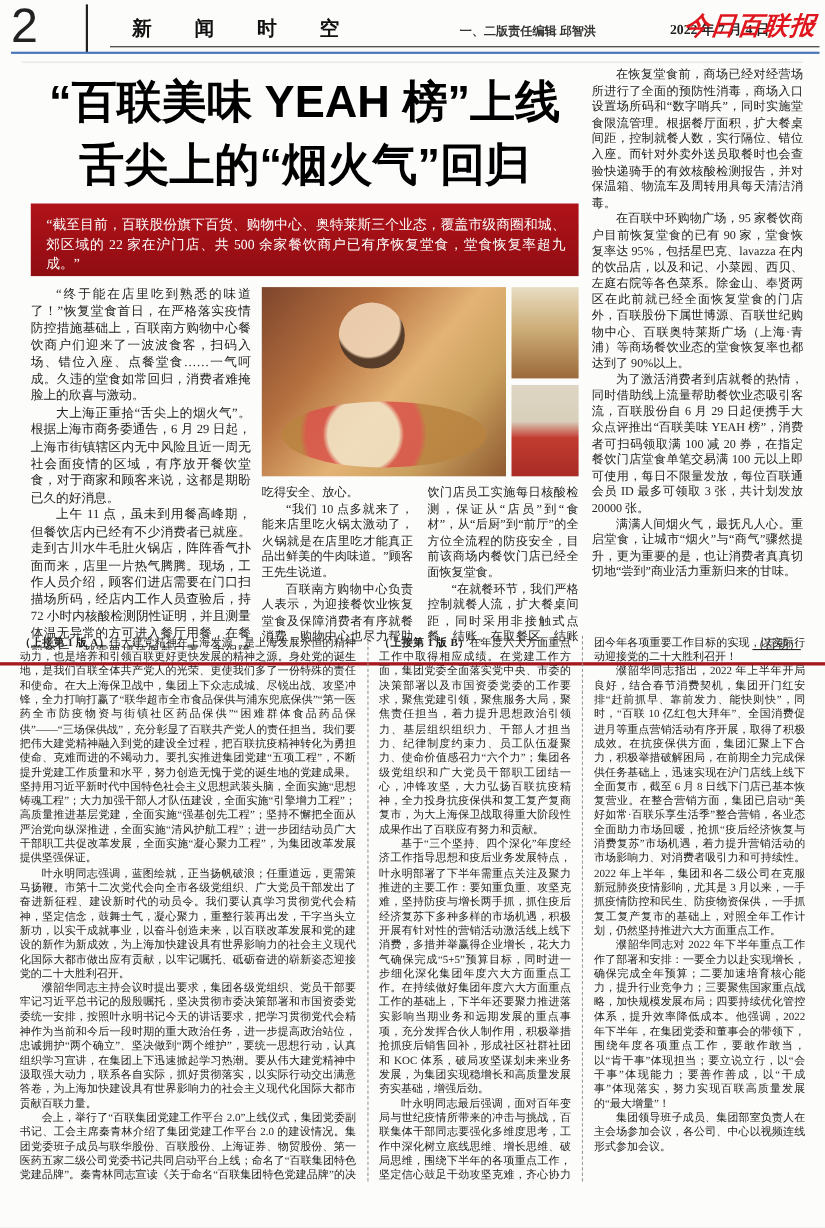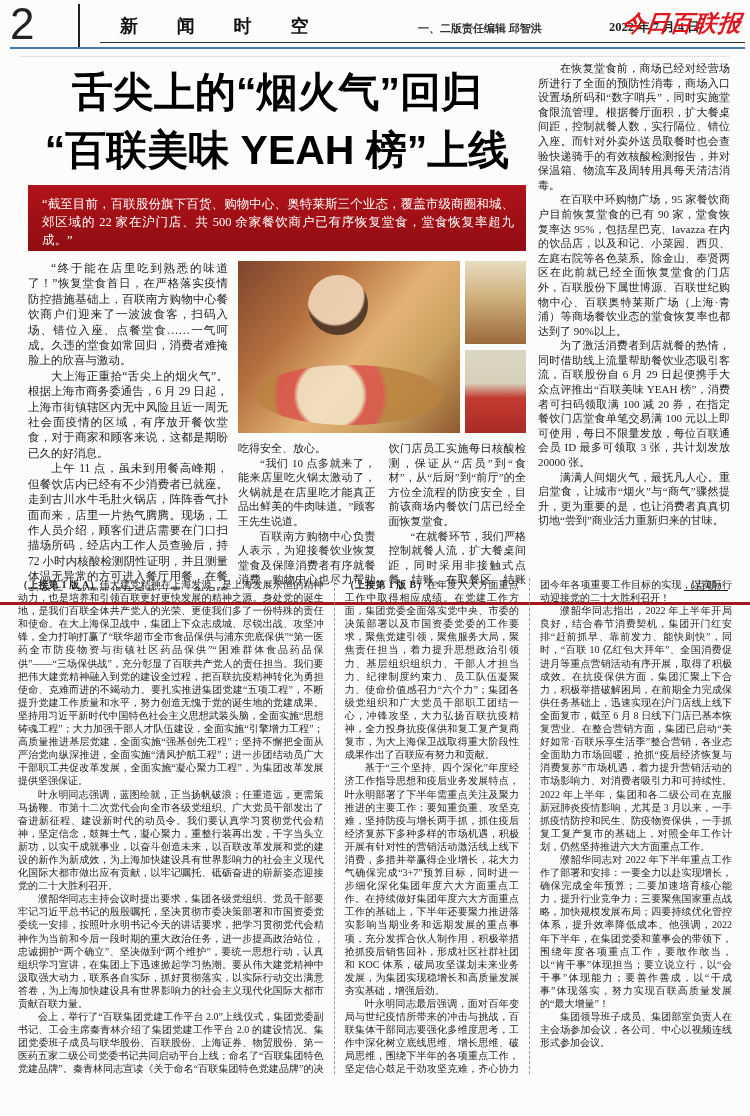--- a/index.html
+++ b/index.html
@@ -75,22 +75,22 @@
     <div class="editors">一、二版责任编辑  邱智洪</div>
     <div class="date">2022 年 7 月 4 日</div>
     <div class="masthead">今日百联报</div>
     <div class="hdr-line-dark"></div>
     <div class="hdr-line-blue"></div>
   </div>
 
   <div class="top-article bt">
     <div class="ta-main">
       <div class="headline">
+        <div>“百联美味 YEAH 榜”上线</div>
         <div>舌尖上的“烟火气”回归</div>
-        <div>“百联美味 YEAH 榜”上线</div>
       </div>
       <div class="quote-box">“截至目前，百联股份旗下百货、购物中心、奥特莱斯三个业态，覆盖市级商圈和城、郊区域的 22 家在沪门店、共 500 余家餐饮商户已有序恢复堂食，堂食恢复率超九成。”</div>
       <div class="ta-body">
         <div class="ta-col1">
           <p class="ind">“终于能在店里吃到熟悉的味道了！”恢复堂食首日，在严格落实疫情防控措施基础上，百联南方购物中心餐饮商户们迎来了一波波食客，扫码入场、错位入座、点餐堂食……一气呵成。久违的堂食如常回归，消费者难掩脸上的欣喜与激动。</p>
           <p class="ind">大上海正重拾“舌尖上的烟火气”。根据上海市商务委通告，6 月 29 日起，上海市街镇辖区内无中风险且近一周无社会面疫情的区域，有序放开餐饮堂食，对于商家和顾客来说，这都是期盼已久的好消息。</p>
           <p class="ind">上午 11 点，虽未到用餐高峰期，但餐饮店内已经有不少消费者已就座。走到古川水牛毛肚火锅店，阵阵香气扑面而来，店里一片热气腾腾。现场，工作人员介绍，顾客们进店需要在门口扫描场所码，经店内工作人员查验后，持 72 小时内核酸检测阴性证明，并且测量体温无异常的方可进入餐厅用餐，在餐前餐后，都需要规范佩戴口罩。为保障安全有序的店内堂食，商家预先进行隔位就餐的防疫措施，让顾客们</p>
         </div>
         <div class="ta-mid">
           <div class="photos">
@@ -130,21 +130,21 @@
   <div class="bottom">
     <div class="b-col b-a">
       <p><span class="lead">（上接第 1 版 A）</span><span>伟大建党精神在上海发源、是上海发展永恒的精神动力，也是培养和引领百联更好更快发展的精神之源。身处党的诞生地，是我们百联全体共产党人的光荣、更使我们多了一份特殊的责任和使命。在大上海保卫战中，集团上下众志成城、尽锐出战、攻坚冲锋，全力打响打赢了“联华超市全市食品保供与浦东兜底保供”“第一医药全市防疫物资与街镇社区药品保供”“困难群体食品药品保供”——“三场保供战”，充分彰显了百联共产党人的责任担当。我们要把伟大建党精神融入到党的建设全过程，把百联抗疫精神转化为勇担使命、克难而进的不竭动力。要扎实推进集团党建“五项工程”，不断提升党建工作质量和水平，努力创造无愧于党的诞生地的党建成果。坚持用习近平新时代中国特色社会主义思想武装头脑，全面实施“思想铸魂工程”；大力加强干部人才队伍建设，全面实施“引擎增力工程”；高质量推进基层党建，全面实施“强基创先工程”；坚持不懈把全面从严治党向纵深推进，全面实施“清风护航工程”；进一步团结动员广大干部职工共促改革发展，全面实施“凝心聚力工程”，为集团改革发展提供坚强保证。</span></p>
       <p class="ind">叶永明同志强调，蓝图绘就，正当扬帆破浪；任重道远，更需策马扬鞭。市第十二次党代会向全市各级党组织、广大党员干部发出了奋进新征程、建设新时代的动员令。我们要认真学习贯彻党代会精神，坚定信念，鼓舞士气，凝心聚力，重整行装再出发，干字当头立新功，以实干成就事业，以奋斗创造未来，以百联改革发展和党的建设的新作为新成效，为上海加快建设具有世界影响力的社会主义现代化国际大都市做出应有贡献，以牢记嘱托、砥砺奋进的崭新姿态迎接党的二十大胜利召开。</p>
       <p class="ind">濮韶华同志主持会议时提出要求，集团各级党组织、党员干部要牢记习近平总书记的殷殷嘱托，坚决贯彻市委决策部署和市国资委党委统一安排，按照叶永明书记今天的讲话要求，把学习贯彻党代会精神作为当前和今后一段时期的重大政治任务，进一步提高政治站位，忠诚拥护“两个确立”、坚决做到“两个维护”，要统一思想行动，认真组织学习宣讲，在集团上下迅速掀起学习热潮。要从伟大建党精神中汲取强大动力，联系各自实际，抓好贯彻落实，以实际行动交出满意答卷，为上海加快建设具有世界影响力的社会主义现代化国际大都市贡献百联力量。</p>
       <p class="ind">会上，举行了“百联集团党建工作平台 2.0”上线仪式，集团党委副书记、工会主席秦青林介绍了集团党建工作平台 2.0 的建设情况。集团党委班子成员与联华股份、百联股份、上海证券、物贸股份、第一医药五家二级公司党委书记共同启动平台上线；命名了“百联集团特色党建品牌”。秦青林同志宣读《关于命名“百联集团特色党建品牌”的决定》，集团党委班子成员为联华股份党委“红色训练营”、永安百货党委“绮云图”等 11 家党组织颁发特色党建品牌荣誉证书。</p>
 
     </div>
     <div class="b-col b-b">
       <p><span class="lead">（上接第 1 版 B）</span><span>在年度六大方面重点工作中取得相应成绩。在党建工作方面，集团党委全面落实党中央、市委的决策部署以及市国资委党委的工作要求，聚焦党建引领，聚焦服务大局，聚焦责任担当，着力提升思想政治引领力、基层组织组织力、干部人才担当力、纪律制度约束力、员工队伍凝聚力、使命价值感召力“六个力”；集团各级党组织和广大党员干部职工团结一心，冲锋攻坚，大力弘扬百联抗疫精神，全力投身抗疫保供和复工复产复商复市，为大上海保卫战取得重大阶段性成果作出了百联应有努力和贡献。</span></p>
-      <p class="ind">基于“三个坚持、四个深化”年度经济工作指导思想和疫后业务发展特点，叶永明部署了下半年需重点关注及聚力推进的主要工作：要知重负重、攻坚克难，坚持防疫与增长两手抓，抓住疫后经济复苏下多种多样的市场机遇，积极开展有针对性的营销活动激活线上线下消费，多措并举赢得企业增长，花大力气确保完成“3+7”预算目标，同时进一步细化深化集团年度六大方面重点工作。在持续做好集团年度六大方面重点工作的基础上，下半年还要聚力推进落实影响当期业务和远期发展的重点事项，充分发挥合伙人制作用，积极举措抢抓疫后销售回补，形成社区社群社团和 KOC 体系，破局攻坚谋划未来业务发展，为集团实现稳增长和高质量发展夯实基础，增强后劲。</p>
+      <p class="ind">基于“三个坚持、四个深化”年度经济工作指导思想和疫后业务发展特点，叶永明部署了下半年需重点关注及聚力推进的主要工作：要知重负重、攻坚克难，坚持防疫与增长两手抓，抓住疫后经济复苏下多种多样的市场机遇，积极开展有针对性的营销活动激活线上线下消费，多措并举赢得企业增长，花大力气确保完成“5+5”预算目标，同时进一步细化深化集团年度六大方面重点工作。在持续做好集团年度六大方面重点工作的基础上，下半年还要聚力推进落实影响当期业务和远期发展的重点事项，充分发挥合伙人制作用，积极举措抢抓疫后销售回补，形成社区社群社团和 KOC 体系，破局攻坚谋划未来业务发展，为集团实现稳增长和高质量发展夯实基础，增强后劲。</p>
       <p class="ind">叶永明同志最后强调，面对百年变局与世纪疫情所带来的冲击与挑战，百联集体干部同志要强化多维度思考，工作中深化树立底线思维、增长思维、破局思维，围绕下半年的各项重点工作，坚定信心鼓足干劲攻坚克难，齐心协力抢抓机遇稳中求进，勇于担当超前谋划突破创新，确保集</p>
     </div>
     <div class="b-col b-c">
       <p>团今年各项重要工作目标的实现，以实际行动迎接党的二十大胜利召开！</p>
       <p class="ind">濮韶华同志指出，2022 年上半年开局良好，结合春节消费契机，集团开门红安排“赶前抓早、靠前发力、能快则快”，同时，“百联 10 亿红包大拜年”、全国消费促进月等重点营销活动有序开展，取得了积极成效。在抗疫保供方面，集团汇聚上下合力，积极举措破解困局，在前期全力完成保供任务基础上，迅速实现在沪门店线上线下全面复市，截至 6 月 8 日线下门店已基本恢复营业。在整合营销方面，集团已启动“美好如常·百联乐享生活季”整合营销，各业态全面助力市场回暖，抢抓“疫后经济恢复与消费复苏”市场机遇，着力提升营销活动的市场影响力、对消费者吸引力和可持续性。2022 年上半年，集团和各二级公司在克服新冠肺炎疫情影响，尤其是 3 月以来，一手抓疫情防控和民生、防疫物资保供，一手抓复工复产复市的基础上，对照全年工作计划，仍然坚持推进六大方面重点工作。</p>
       <p class="ind">濮韶华同志对 2022 年下半年重点工作作了部署和安排：一要全力以赴实现增长，确保完成全年预算；二要加速培育核心能力，提升行业竞争力；三要聚焦国家重点战略，加快规模发展布局；四要持续优化管控体系，提升效率降低成本。他强调，2022 年下半年，在集团党委和董事会的带领下，围绕年度各项重点工作，要敢作敢当，以“肯干事”体现担当；要立说立行，以“会干事”体现能力；要善作善成，以“干成事”体现落实，努力实现百联高质量发展的“最大增量”！</p>
       <p class="ind">集团领导班子成员、集团部室负责人在主会场参加会议，各公司、中心以视频连线形式参加会议。</p>
     </div>
   </div>
 

